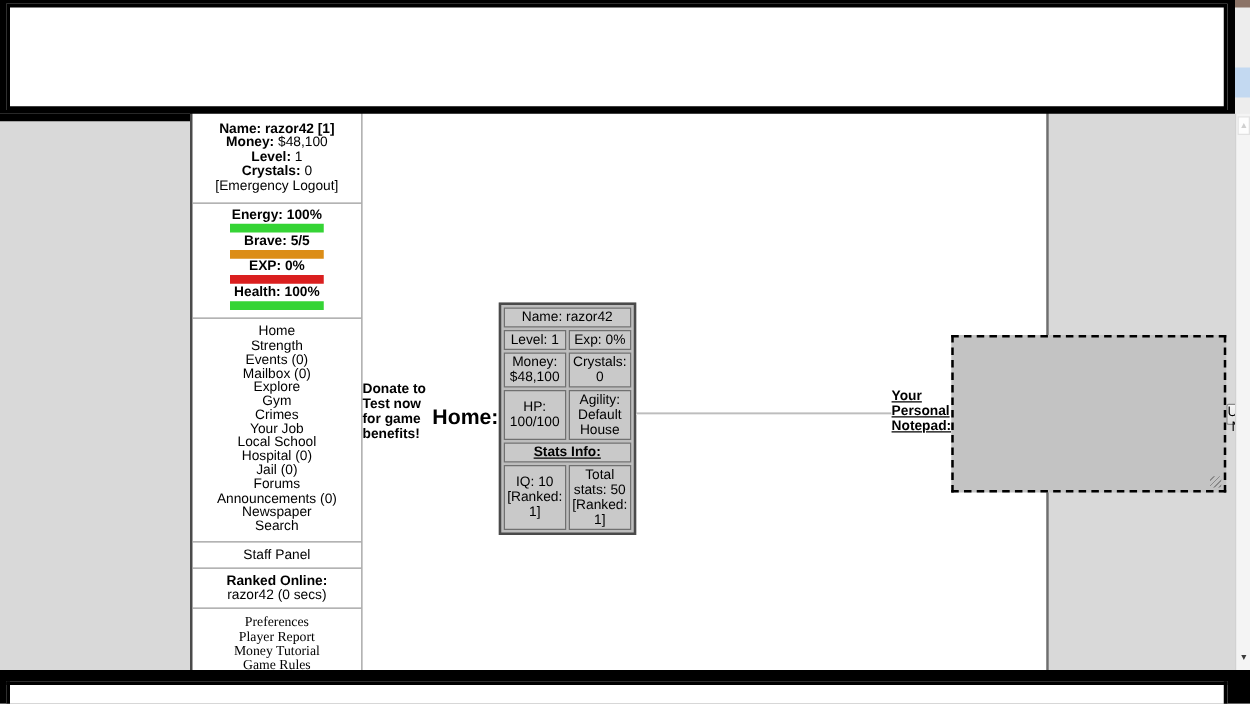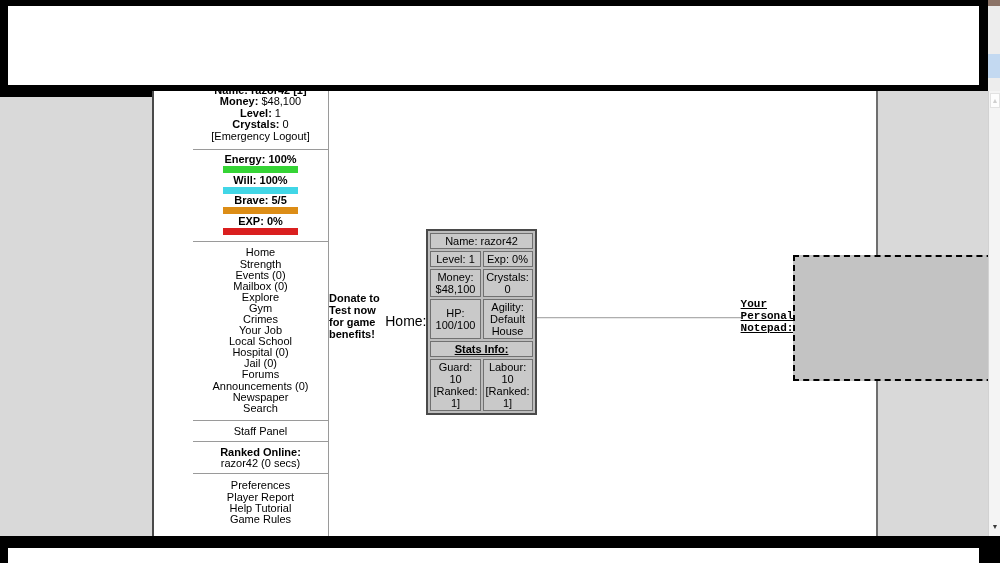--- a/index.html
+++ b/index.html
@@ -1,54 +1,54 @@
 <!DOCTYPE html>
 <html><head>
 <meta charset="utf-8">
 <style>
   html,body{margin:0;padding:0;}
   body{width:1000px;height:563px;overflow:hidden;background:#d9d9d9;
        font-family:"Liberation Sans",sans-serif;position:relative;}
   #stage{position:absolute;left:0;top:0;width:1000px;height:563px;}
 
   
-  .game{position:absolute;left:152px;top:0;width:683px;height:536px;background:#fff;
-        border-left:2px solid #4a4a4a;border-right:2px solid #6e6e6e;display:flex;z-index:10;padding-left:39px;}
+  .game{position:absolute;left:152px;top:13px;width:683px;height:536px;background:#fff;
+        border-left:2px solid #4a4a4a;border-right:2px solid #6e6e6e;display:flex;z-index:10;}
   .sidebar{width:135px;border-right:1px solid #9a9a9a;text-align:center;
            font-size:11px;color:#000;flex:none;}
   .side-sec{border-bottom:1px solid #9a9a9a;}
   .side-info{padding:85px 0 7px;line-height:11.4px;}
   .side-info .clipped{font-weight:bold;}
   .side-info b{font-weight:bold;}
   .bars-sec{padding:4px 0 5px;}
   .bar-unit{margin:0;}
   .bar-label{font-weight:bold;line-height:10.6px;font-size:11px;}
   .bar{width:75px;height:7px;margin:1.5px auto 1.5px;}
   .nav-sec{padding:5px 0 6px;}
   .nav-sec a{display:block;line-height:11.1px;color:#000;text-decoration:none;cursor:pointer;}
   .staffpanel-sec{padding:4px 0;}
   .staffpanel-sec a{color:#000;text-decoration:none;cursor:pointer;}
   .staffonline-sec{padding:5px 0 4px;line-height:11.3px;}
-  .footer-sec{padding:6px 0;border-bottom:none;}
+  .footer-sec{padding:6px 0;border-bottom:none;font-family:Liberation Serif, serif;}
   .footer-sec a{display:block;line-height:11.3px;color:#000;text-decoration:none;cursor:pointer;}
 
   
   .content{flex:1;display:flex;flex-direction:row;align-items:center;
            padding-top:96px;font-size:11px;}
   .donate{font-weight:bold;line-height:12px;}
-  .page-title{font-weight:normal;font-size:14px;margin-top:10px;line-height:14px;}
+  .page-title{font-weight:bold;font-size:17px;margin-top:10px;line-height:14px;}
   table.info{border-collapse:separate;border-spacing:2px;background:#bdbdbd;
              border:2px solid #4a4a4a;margin-top:12px;width:290px;}
   table.info td{background:#c9c9c9;border:1px solid #707070;text-align:center;
                 font-size:11px;height:12px;padding:1px 2px;}
   table.info td.hdr{font-weight:bold;text-decoration:underline;}
   table.info td b{font-weight:normal;}
   .content hr{width:100%;height:1px;background:#aeaeae;border:0;border-bottom:1px solid #e9e9e9;
               margin:7px 0 3px;}
-  .notepad-title{font-weight:bold;text-decoration:underline;line-height:12px;font-family:Liberation Mono, monospace;}
+  .notepad-title{font-weight:bold;text-decoration:underline;line-height:12px;}
   .notepad-wrap{position:relative;margin-top:3px;}
   textarea.notepad{width:212px;height:118px;background:#c3c3c3;border:2px dashed #000;
                    resize:none;outline:none;display:block;font-family:"Liberation Sans",sans-serif;}
   .grip{position:absolute;right:4px;bottom:4px;width:9px;height:9px;pointer-events:none;
         background:repeating-linear-gradient(135deg,transparent 0 2px,#8a8a8a 2px 3px);}
   button.update{margin-top:5px;width:72px;height:17px;font-size:11px;line-height:12px;
                 font-family:"Liberation Sans",sans-serif;color:#000;
                 background:linear-gradient(#f6f6f6,#dcdcdc);border:1px solid #8a8a8a;
                 border-radius:2px;cursor:pointer;padding:0;}
 
@@ -88,30 +88,30 @@
         <div><b>Crystals:</b> <span>0</span></div>
         <div>[Emergency Logout]</div>
       </div>
 
       <div class="side-sec bars-sec">
         <div class="bar-unit">
           <div class="bar-label"><b>Energy:</b> <span>100%</span></div>
           <div class="bar" style="background: rgb(53, 212, 53);"></div>
         </div>
         <div class="bar-unit">
-          <div class="bar-label"><b>Will:</b> <span>100%</span></div>
-          <div class="bar" style="background: rgb(65, 214, 230);"></div>
-        </div>
-        <div class="bar-unit">
           <div class="bar-label"><b>Brave:</b> <span>5/5</span></div>
           <div class="bar" style="background: rgb(220, 141, 22);"></div>
         </div>
         <div class="bar-unit">
           <div class="bar-label"><b>EXP:</b> <span>0%</span></div>
           <div class="bar" style="background: rgb(218, 31, 31);"></div>
+        </div>
+        <div class="bar-unit">
+          <div class="bar-label"><b>Health:</b> <span>100%</span></div>
+          <div class="bar" style="background: rgb(53, 212, 53);"></div>
         </div>
       </div>
 
       <div class="side-sec nav-sec">
         <a>Home</a>
         <a>Strength</a>
         <a>Events (0)</a>
         <a>Mailbox (0)</a>
         <a>Explore</a>
         <a>Gym</a>
@@ -131,21 +131,21 @@
       </div>
 
       <div class="side-sec staffonline-sec">
         <div><b>Ranked Online:</b></div>
         <div>razor42 (0 secs)</div>
       </div>
 
       <div class="side-sec footer-sec">
         <a>Preferences</a>
         <a>Player Report</a>
-        <a>Help Tutorial</a>
+        <a>Money Tutorial</a>
         <a>Game Rules</a>
       </div>
     </div>
 
     <div class="content">
       <div class="donate">Donate to Test now for game benefits!</div>
       <div class="page-title">Home:</div>
 
       <table class="info">
         <tbody>
@@ -161,22 +161,22 @@
           <td><b>Crystals:</b> <span>0</span></td>
         </tr>
         <tr>
           <td><b>HP:</b> <span>100/100</span></td>
           <td><b>Agility:</b> <span>Default House</span></td>
         </tr>
         <tr>
               <td colspan="2" class="hdr">Stats Info:</td>
             </tr>
         <tr>
-          <td><b>Guard:</b> <span>10 [Ranked: 1]</span></td>
-          <td><b>Labour:</b> <span>10 [Ranked: 1]</span></td>
+          <td><b>IQ:</b> <span>10 [Ranked: 1]</span></td>
+          <td><b>Total stats:</b> <span>50 [Ranked: 1]</span></td>
         </tr>
       </tbody>
         </table>
 
       <hr>
 
       <div class="notepad-title">Your Personal Notepad:</div>
       <div class="notepad-wrap">
         <textarea class="notepad" style="background: rgb(195, 195, 195);"></textarea>
         <div class="grip"></div>

